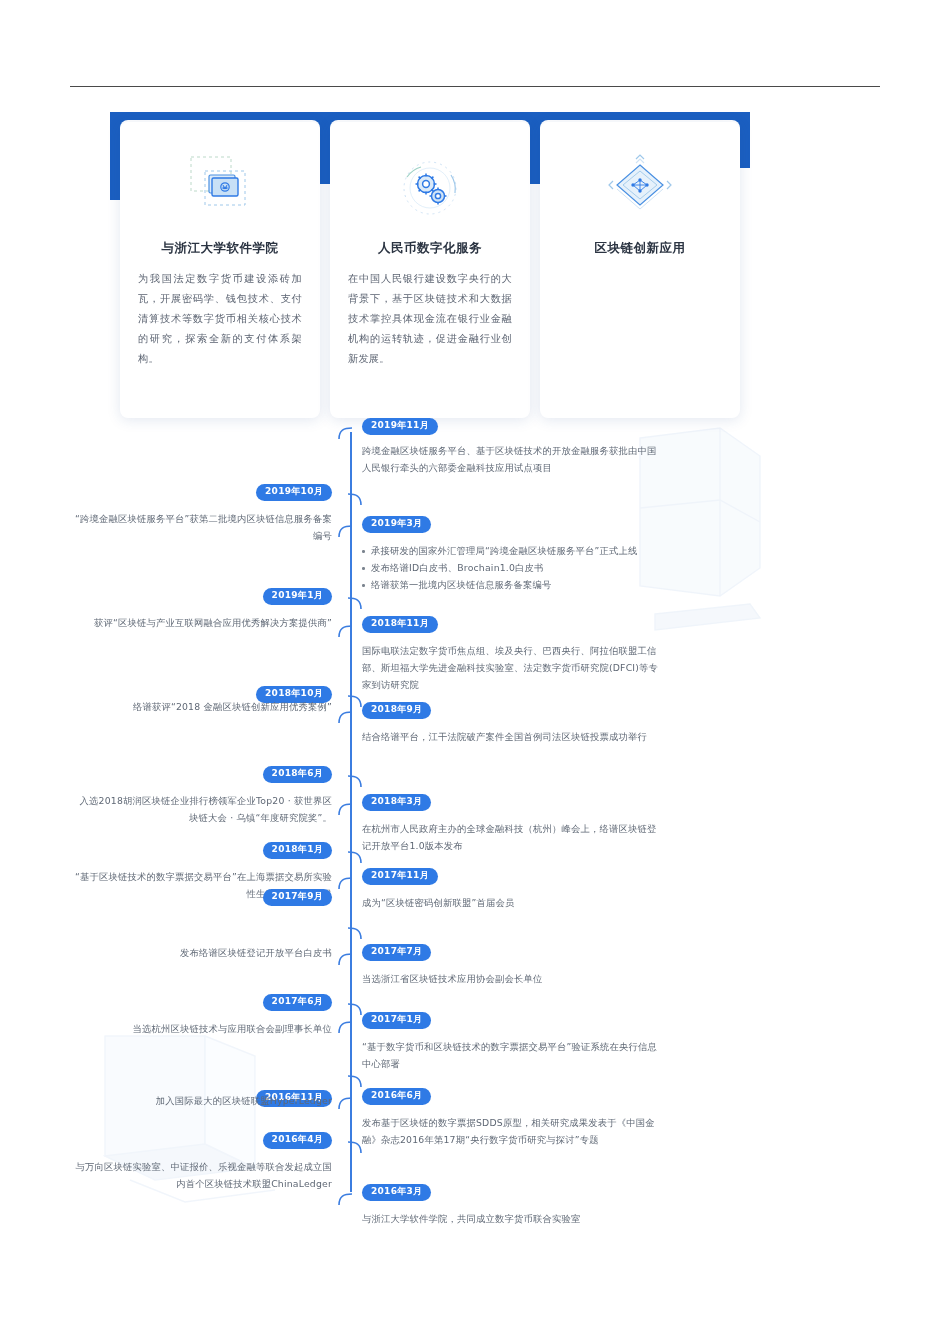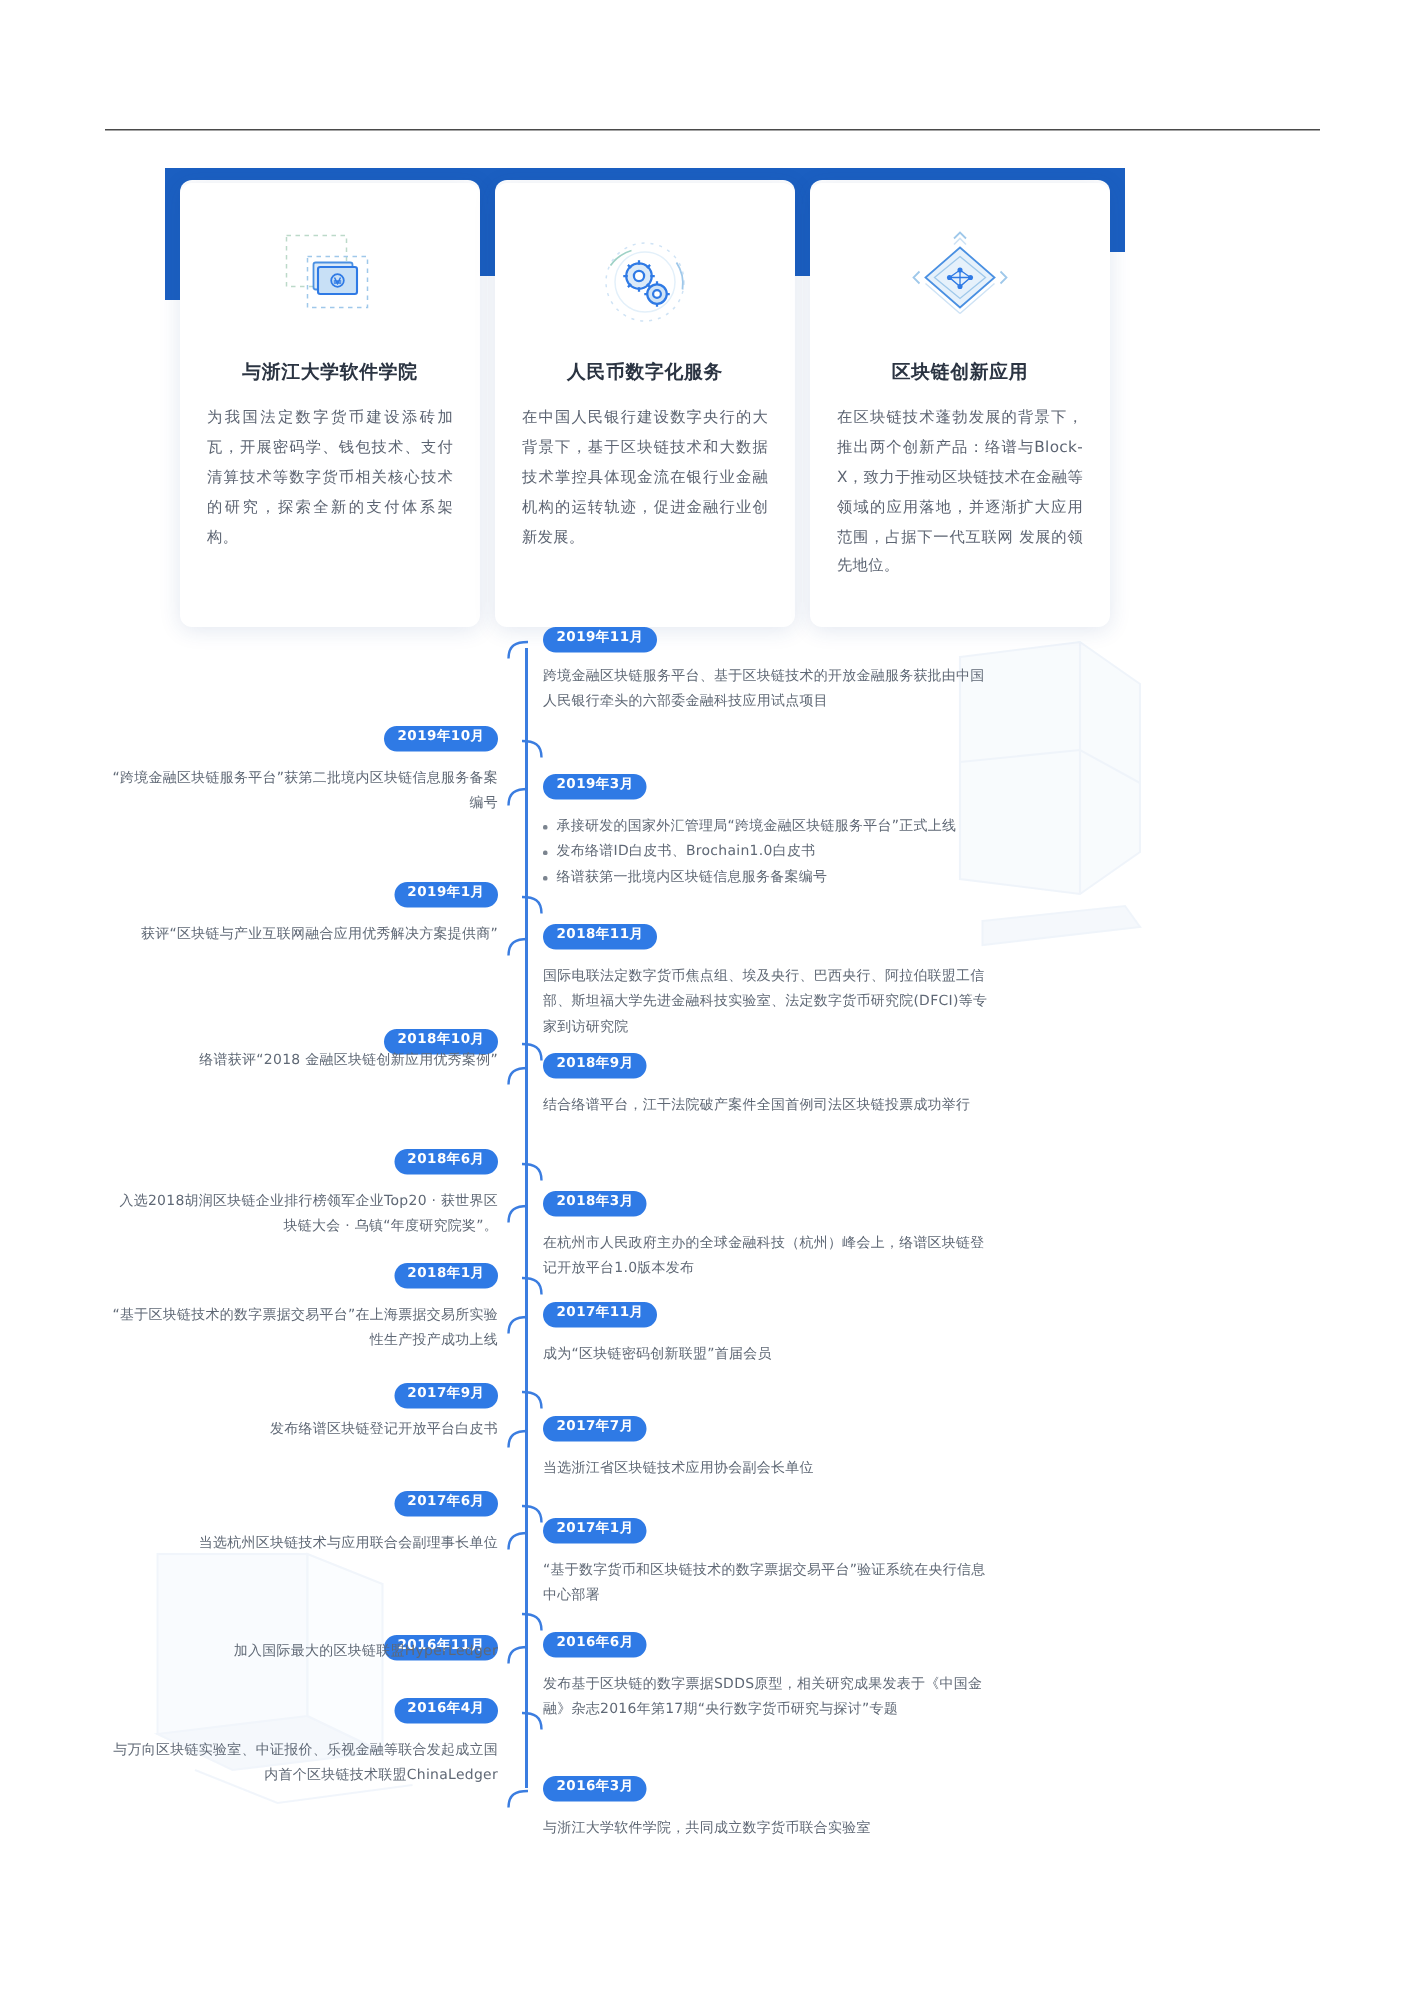--- a/index.html
+++ b/index.html
@@ -185,21 +185,20 @@
             <circle cx="37" cy="29" r="1.7"></circle>
               <circle cx="37" cy="40" r="1.7"></circle>
           </g>
           <path d="M33 8 L37 4 L41 8" fill="none" stroke="#9fc8ea" stroke-width="1.2"></path>
           <path d="M33 12 L37 8 L41 12" fill="none" stroke="#cfe3f5" stroke-width="1.1"></path>
           <path d="M10 30 L6 34 L10 38" fill="none" stroke="#9fc8ea" stroke-width="1.2"></path>
           <path d="M64 30 L68 34 L64 38" fill="none" stroke="#9fc8ea" stroke-width="1.2"></path>
         </svg>
       </div>
       <div class="card-title">区块链创新应用</div>
-      <div class="card-body">在区块链技术蓬勃发展的背景下，推出两个创新产品：络谱与Block-X，致力于推动区块链技术在金融等领域的应用落地，并逐渐扩大应用范围，占据下一代互联网 发展的领先地位。</div>
     </div>
   </div>
 
   <div class="timeline">
     <div class="axis"></div>
     <div id="timeline-rows">
         <div class="pill right" style="top: 0px;">2019年11月</div>
         <div class="hook" style="top: 2px; left: 238px;">
           <svg width="22" height="20" viewBox="0 0 22 20">
             <path d="M1 19 C1 10 6 8 14 8" fill="none" stroke="#3b7de0" stroke-width="1.6"></path>
@@ -295,21 +294,21 @@
         </div>
         <div class="pill right" style="top: 450px;">2017年11月</div>
         <div class="hook" style="top: 452px; left: 238px;">
           <svg width="22" height="20" viewBox="0 0 22 20">
             <path d="M1 19 C1 10 6 8 14 8" fill="none" stroke="#3b7de0" stroke-width="1.6"></path>
           </svg>
         </div>
         <div class="tl-text right" style="top: 476px;">
           <div>成为“区块链密码创新联盟”首届会员</div>
         </div>
-        <div class="pill left" style="top: 504px; margin-left: 12px;">2017年9月</div>
+        <div class="pill left" style="top: 471px; margin-left: 12px;">2017年9月</div>
         <div class="hook" style="top: 502px; left: 240px;">
           <svg width="22" height="20" viewBox="0 0 22 20">
             <path d="M21 19 C21 10 16 8 8 8" fill="none" stroke="#3b7de0" stroke-width="1.6"></path>
           </svg>
         </div>
         <div class="tl-text left" style="top: 526px;">
           <div>发布络谱区块链登记开放平台白皮书</div>
         </div>
         <div class="pill right" style="top: 526px;">2017年7月</div>
         <div class="hook" style="top: 528px; left: 238px;">

